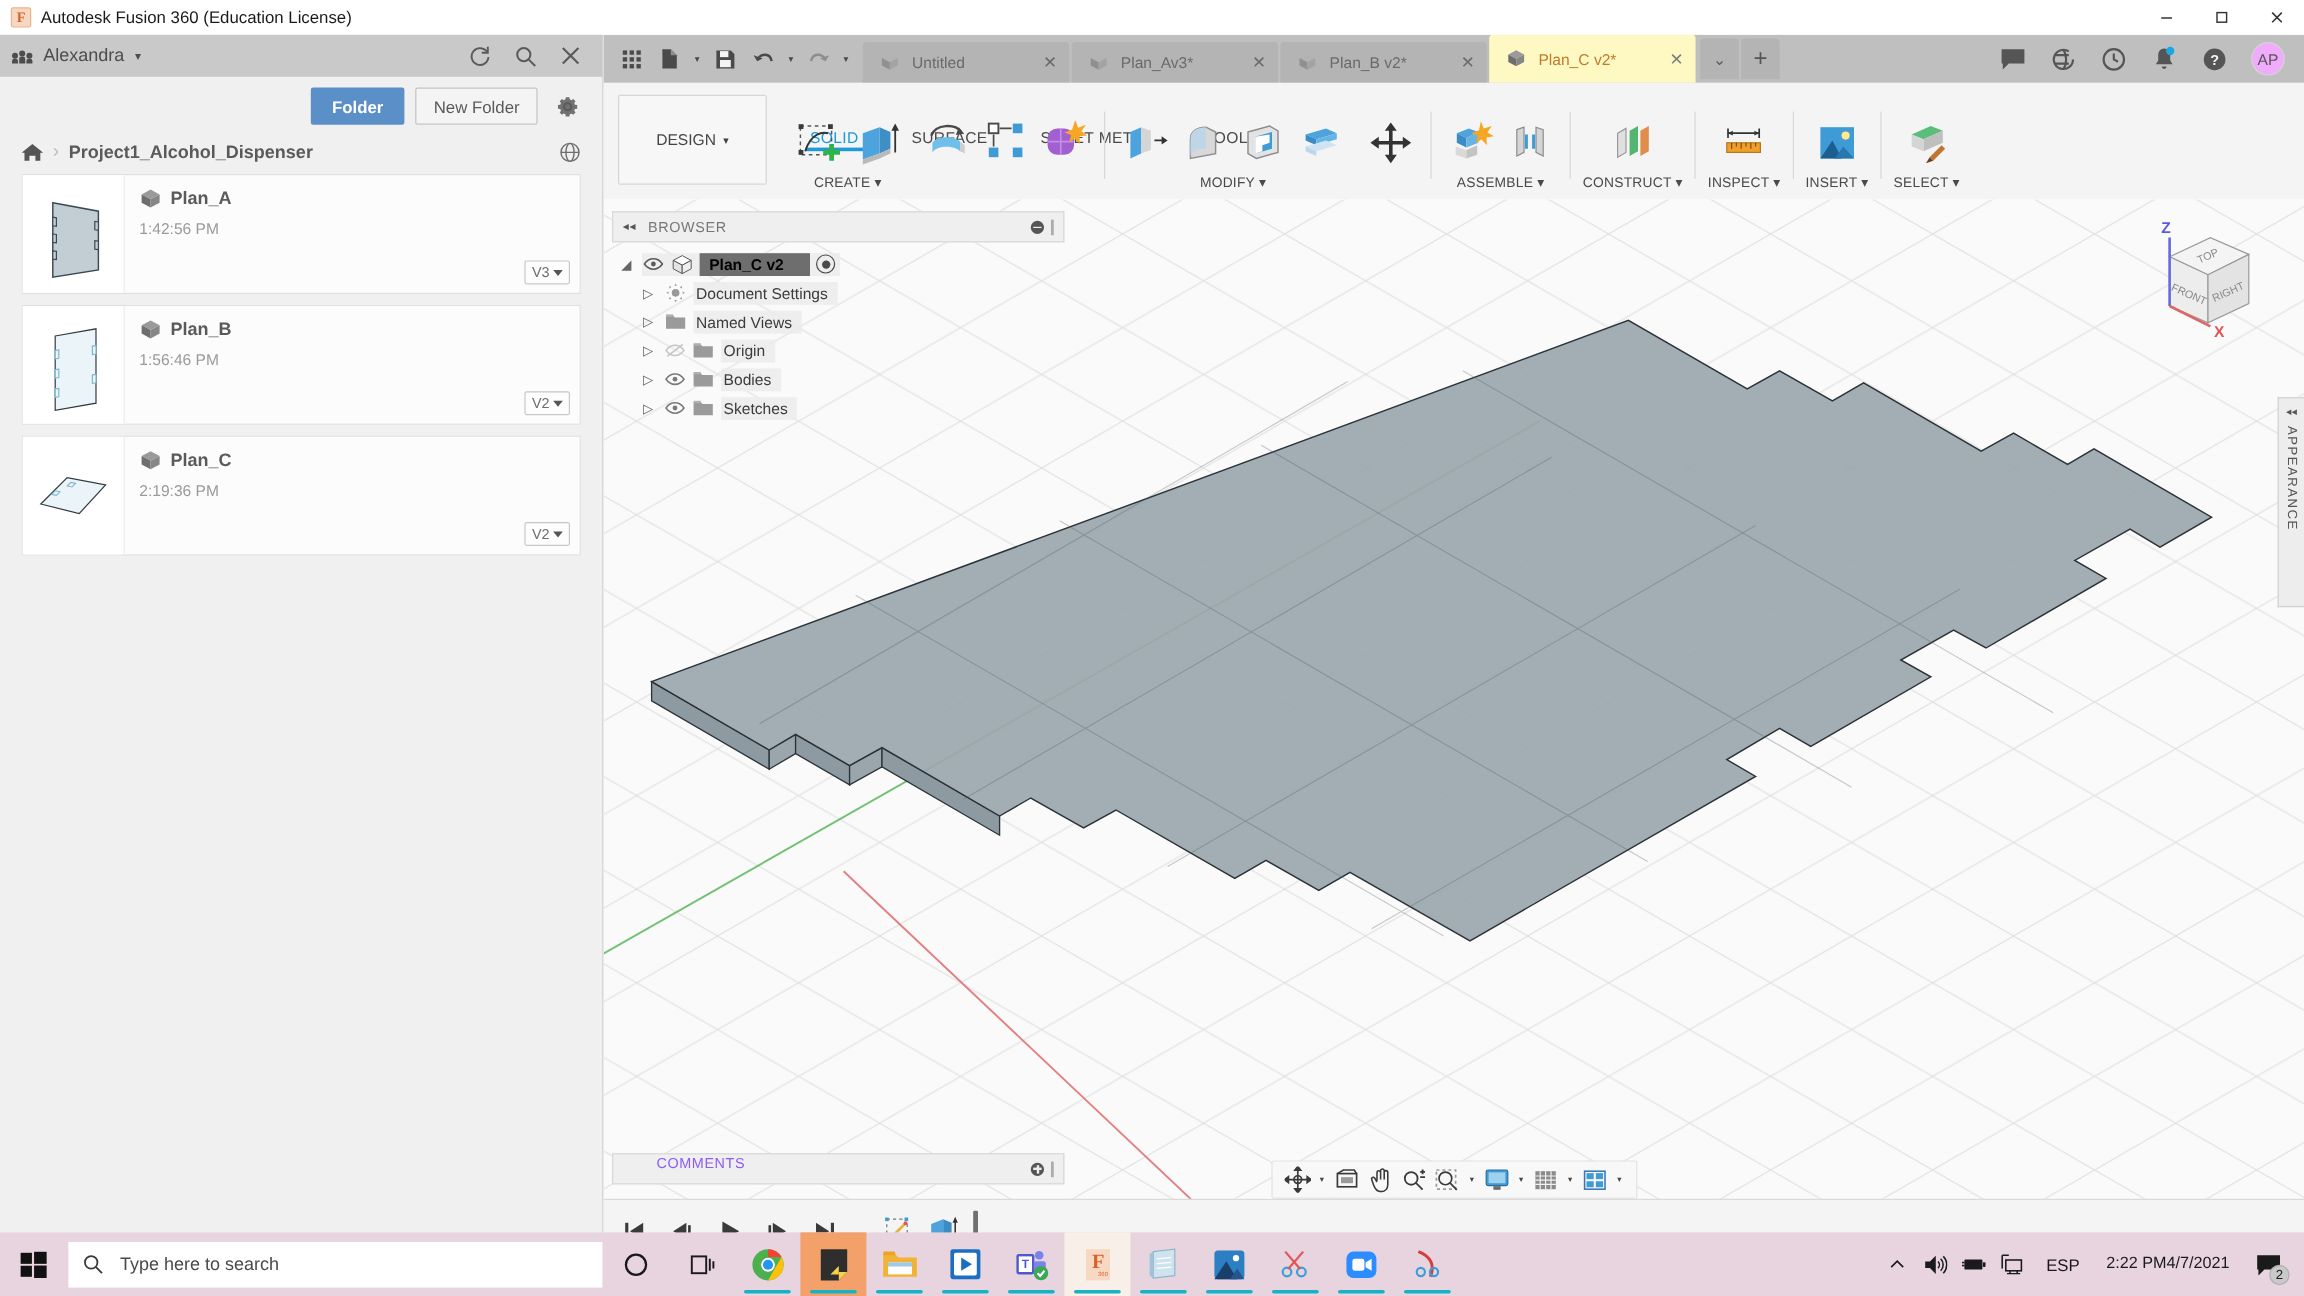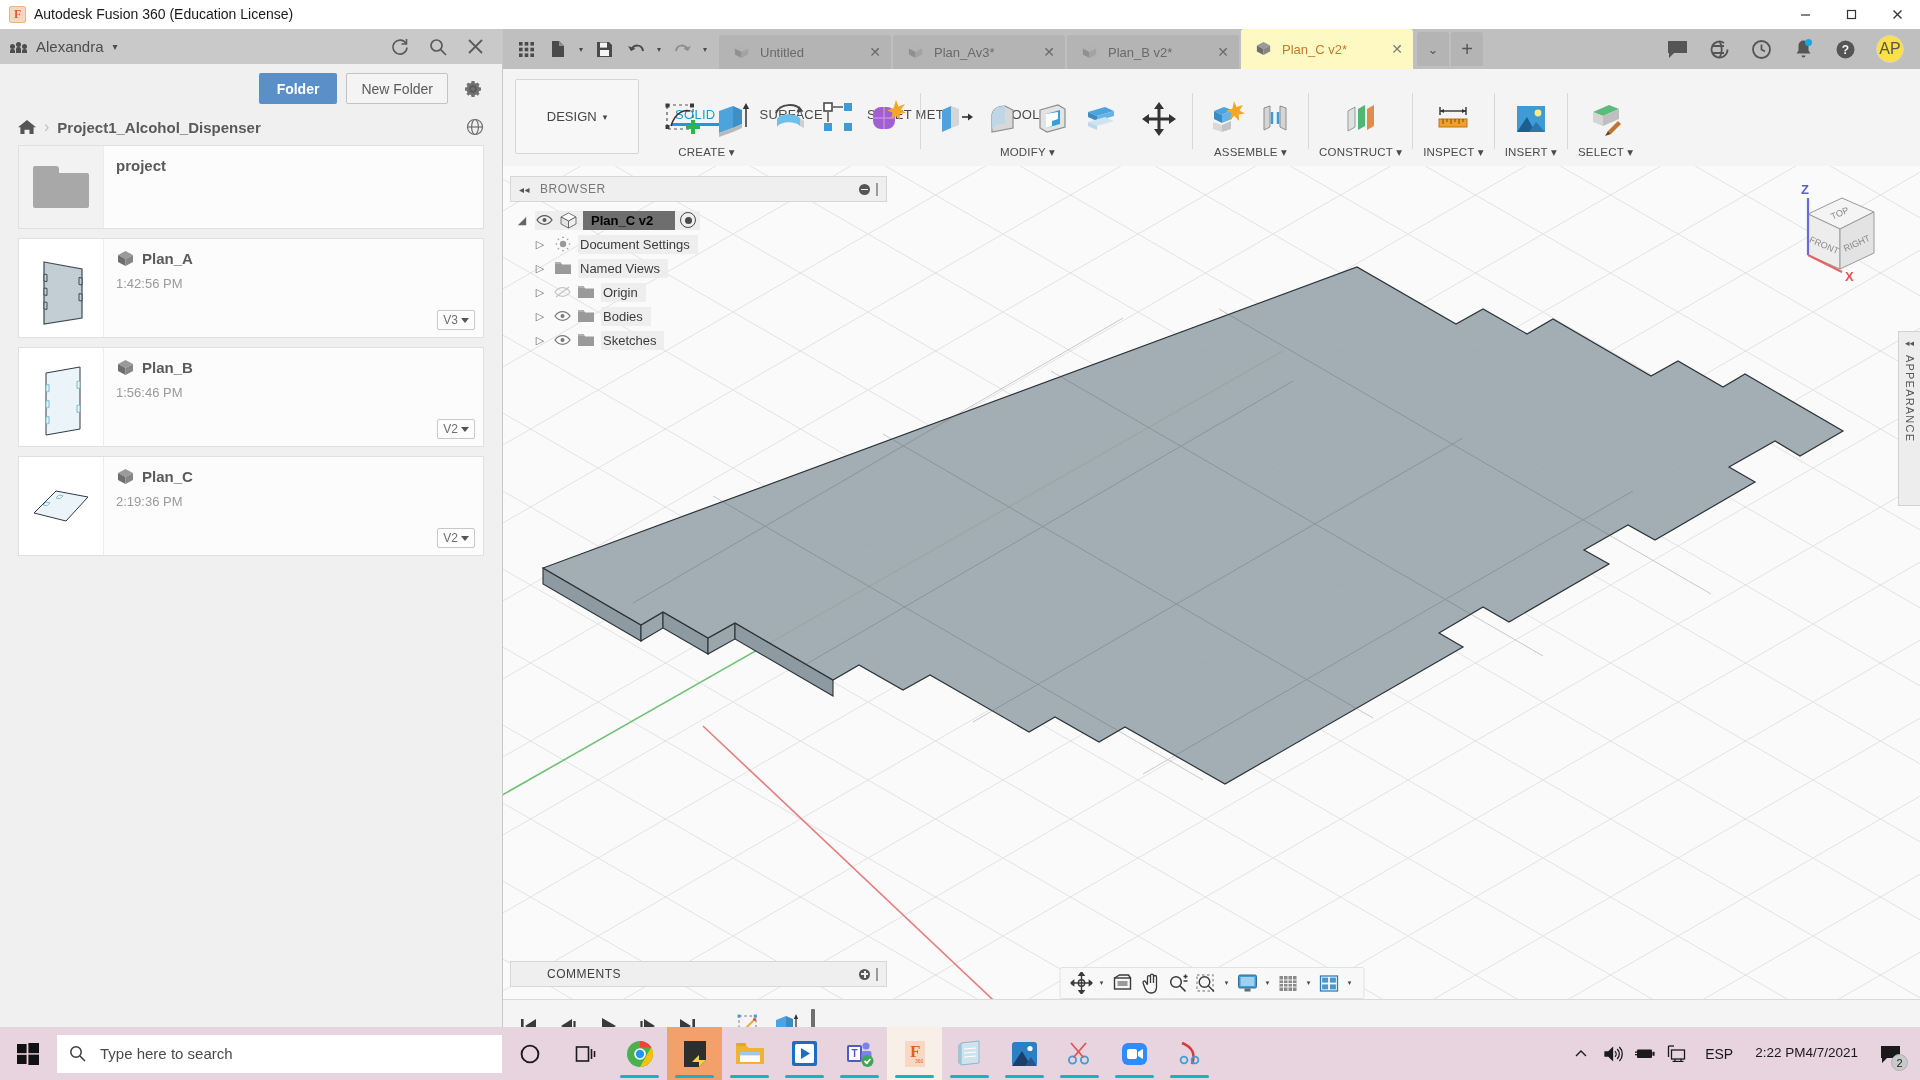--- a/index.html
+++ b/index.html
@@ -118,22 +118,22 @@
   }
   .dtab.active{ background:#fef9c3; color:#c27a2b; height:40px; }
   .dtab .lbl{ flex:1; white-space:nowrap;}
   .dtab .x{ font-size:14px; color:#6a6a6a; padding-left:6px;}
   .dtab.active .x{ color:#7d7d7d;}
   .dtab-right{ display:flex; align-items:center; height:40px; margin-left:2px; gap:2px;}
   .dtab-sq{ width:32px;height:34px; background:#b4b4b4; display:flex;align-items:center;justify-content:center;
             color:#555; border-radius:3px 3px 0 0; cursor:pointer;}
   .sysicons{ margin-left:auto; display:flex; align-items:center; gap:20px; height:40px; padding:0 16px;}
   .sysico{ width:22px;height:22px; color:#555; display:flex;align-items:center;justify-content:center; position:relative; cursor:pointer;}
-  .avatar{ width:28px;height:28px;border-radius:50%;background:#fde047;border:1px solid #d4d4d4;
-           display:flex;align-items:center;justify-content:center;font-size:16px;color:#555;cursor:pointer;}
+  .avatar{ width:28px;height:28px;border-radius:50%;background:#f0abfc;border:1px solid #d4d4d4;
+           display:flex;align-items:center;justify-content:center;font-size:13px;color:#555;cursor:pointer;}
   .dot{ position:absolute; right:2px; top:1px; width:7px;height:7px;border-radius:50%;background:#1aa7e0;}
 
   
   .ribbon{ height:97px; background:#f4f4f4; display:flex; align-items:flex-start; position:relative;}
   .design-box{
     width:124px;height:75px;margin:10px 12px 0 12px; border:1px solid #d6d6d6; background:#f7f7f7;
     display:flex;align-items:center;justify-content:center;font-size:13px;color:#444; cursor:pointer; border-radius:2px;
   }
   .rb-tabs{ position:absolute; left:150px; top:2px; display:flex; gap:0; }
   .rb-tab{ padding:3px 22px; font-size:13px; color:#4a4a4a; letter-spacing:.3px; cursor:pointer;margin-top:33px;}
@@ -181,22 +181,22 @@
     position:absolute; right:0; top:165px; width:22px; height:175px;
     background:#ededed; border:1px solid #d2d2d2; border-right:none;
     display:flex; flex-direction:column; align-items:center; padding-top:6px; cursor:pointer;
   }
   .ap-arrow{ font-size:9px; color:#555; margin-bottom:7px;}
   .ap-text{ writing-mode:vertical-rl; font-size:11px; letter-spacing:1.2px; color:#555;}
 
   
   .comments{
     position:absolute; left:7px; bottom:64px; width:377px; height:26px;
-    background:#efefef; border:1px solid #d7d7d7; display:flex; align-items:center; padding:0 8px;
-    font-size:12px; color:#404040; letter-spacing:.5px; z-index:5;
+    background:#efefef; border:1px solid #d7d7d7; display:flex; padding:0 8px;
+    font-size:12px; color:#8b5cf6; letter-spacing:.5px; z-index:5;
   }
   .comments .lbl{ margin-left:28px;}
   .cm-right{ margin-left:auto; display:flex;align-items:center;gap:6px;}
   .cm-plus{ width:11px;height:11px;border-radius:50%;background:#555;position:relative;}
   .cm-plus::after{content:"";position:absolute;left:5px;top:2px;width:1.5px;height:7px;background:#efefef;}
   .cm-plus::before{content:"";position:absolute;left:2px;top:4.7px;width:7px;height:1.5px;background:#efefef;}
 
   
   .navbar{
     position:absolute; left:50%; transform:translateX(-50%); bottom:52px;
@@ -331,31 +331,20 @@
         <svg width="18" height="18" viewBox="0 0 18 18" fill="none" stroke="#6d6d6d" stroke-width="1.2">
           <circle cx="9" cy="9" r="7.5"></circle>
             <ellipse cx="9" cy="9" rx="3.4" ry="7.5"></ellipse>
             <line x1="1.5" y1="9" x2="16.5" y2="9"></line>
         </svg>
       </div>
     </div>
 
     <div class="dp-list">
 
-      <div class="dp-row folder">
-        <div class="dp-thumb">
-          <div class="folder-ico">
-            <div class="tab"></div>
-              <div class="body"></div>
-          </div>
-        </div>
-        <div class="dp-meta">
-          <div class="dp-name">project</div>
-        </div>
-      </div>
 
       <div class="dp-row doc">
         <div class="dp-thumb">
           <svg width="62" height="80" viewBox="0 0 62 80">
             <polygon points="14,14 52,21 52,70 14,76" fill="#c3ced4" stroke="#3b4a52" stroke-width="1.2"></polygon>
             <path d="M14,26 l3,.5 v7 l-3,-.4 z M14,40 l3,.4 v7 l-3,-.4 z M14,54 l3,.4 v7 l-3,-.4 z" fill="#c3ced4" stroke="#3b4a52" stroke-width="1"></path>
             <path d="M52,30 l-3,-.5 v7 l3,.4 z M52,46 l-3,-.4 v7 l3,.4 z" fill="#c3ced4" stroke="#3b4a52" stroke-width="1"></path>
           </svg>
         </div>
         <div class="dp-meta">

